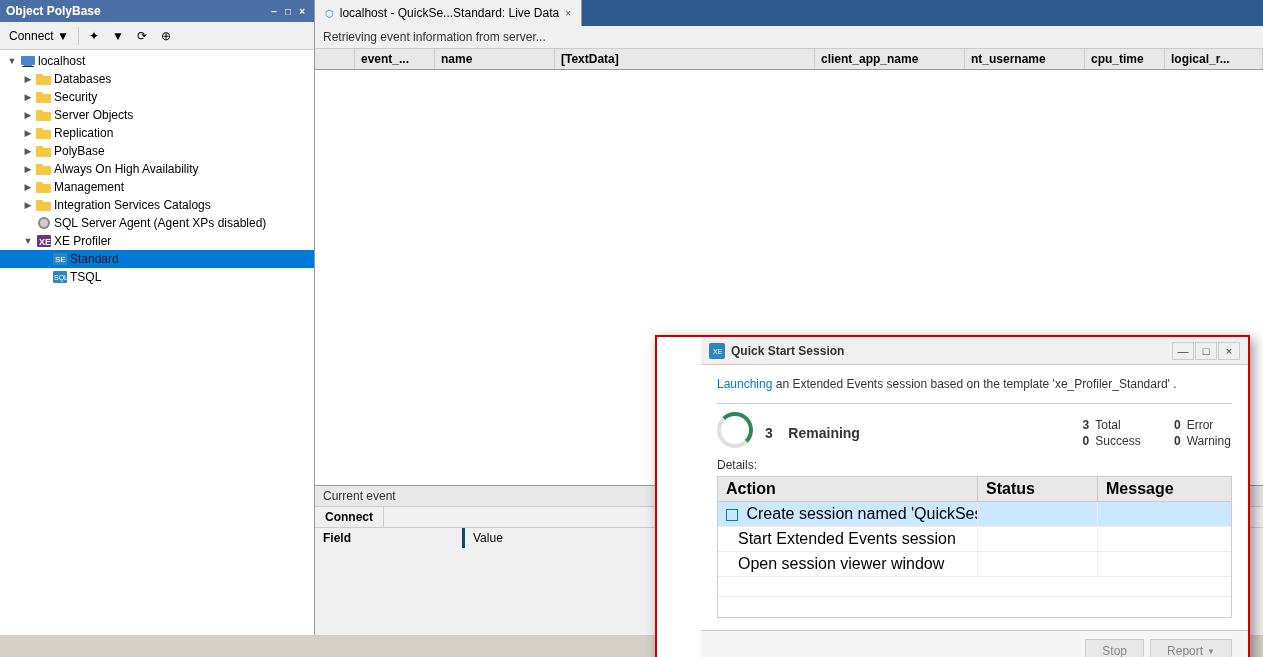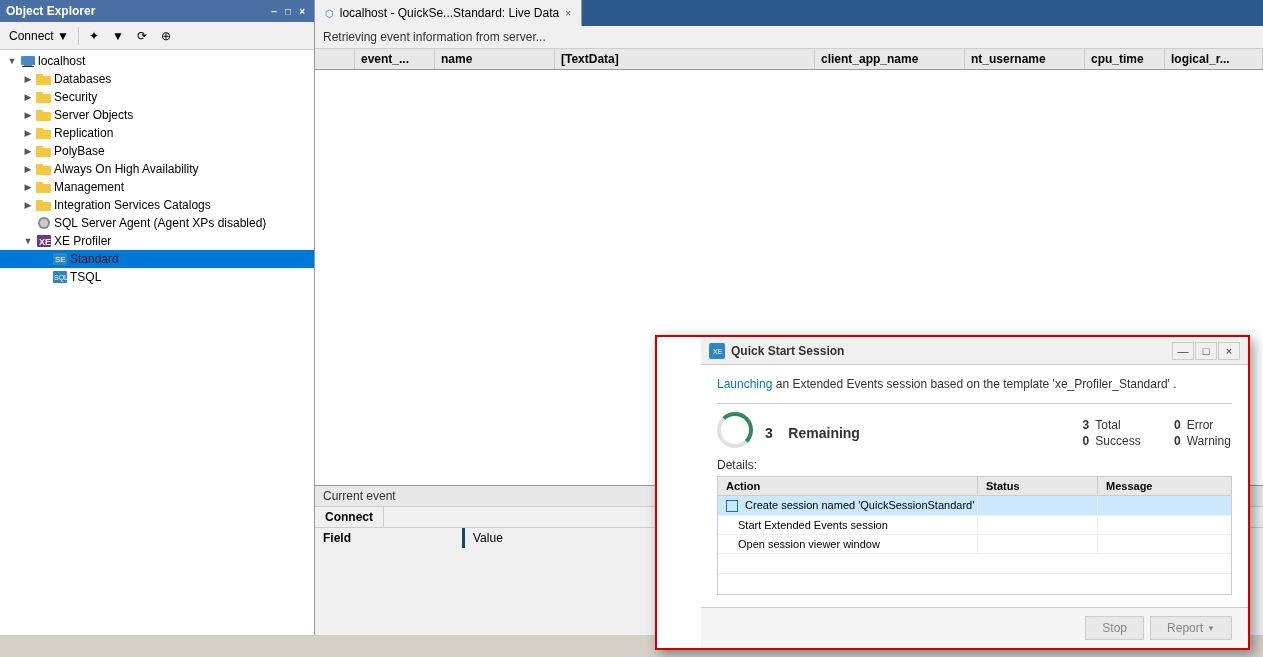--- a/index.html
+++ b/index.html
@@ -71,21 +71,21 @@
     .progress-section { display: flex; align-items: flex-end; margin-bottom: 10px; }
     .spinner { width: 36px; height: 36px; border: 4px solid #e0e0e0; border-top: 4px solid #2e8b57; border-right: 4px solid #2e8b57; border-radius: 50%; margin-right: 12px; flex-shrink: 0; animation: spin 1s linear infinite; }
     @keyframes spin { to { transform: rotate(360deg); } }
     .remaining-text { font-size: 14px; font-weight: bold; color: #333; flex: 1; }
     .stats-grid { display: grid; grid-template-columns: 1fr 1fr; gap: 2px 20px; font-size: 12px; color: #333; }
     .stat-row { display: flex; gap: 6px; }
     .stat-num { font-weight: bold; min-width: 20px; text-align: right; }
 
     .details-section { margin-top: 6px; }
     .details-label { font-size: 12px; color: #333; margin-bottom: 4px; }
-    .details-grid { border: 1px solid #ccc; font-size: 11px; }
+    .details-grid { border: 1px solid #ccc; font-size: 16px; }
     .details-grid-header { display: flex; background: #e8e8e8; border-bottom: 1px solid #ccc; font-weight: bold; }
     .details-grid-header-cell { padding: 3px 8px; border-right: 1px solid #ccc; }
     .details-grid-header-cell:last-child { border-right: none; }
     .details-grid-row { display: flex; border-bottom: 1px solid #eee; }
     .details-grid-row:last-child { border-bottom: none; }
     .details-grid-row.selected-row { background: #cce8ff; }
     .details-grid-cell { padding: 3px 8px; border-right: 1px solid #eee; overflow: hidden; white-space: nowrap; }
     .details-grid-cell:last-child { border-right: none; }
     .action-col { width: 260px; }
     .status-col { width: 120px; }
@@ -98,21 +98,21 @@
   </style>
 </head>
 <body>
 
 <div style="display: flex; flex-direction: column; height: 657px; width: 1263px; position: relative;">
 
   <div class="main-container">
 
     <div class="object-explorer">
       <div class="oe-title-bar">
-        <span>Object Explorer</span>
+        <span>Object PolyBase</span>
         <div class="oe-title-controls">
           <span class="oe-title-ctrl">−</span>
           <span class="oe-title-ctrl">□</span>
           <span class="oe-title-ctrl">×</span>
         </div>
       </div>
 
       <div class="oe-toolbar">
         <button class="toolbar-btn" style="width: auto; padding: 0 4px;">Connect ▼</button>
         <div class="toolbar-separator"></div>

